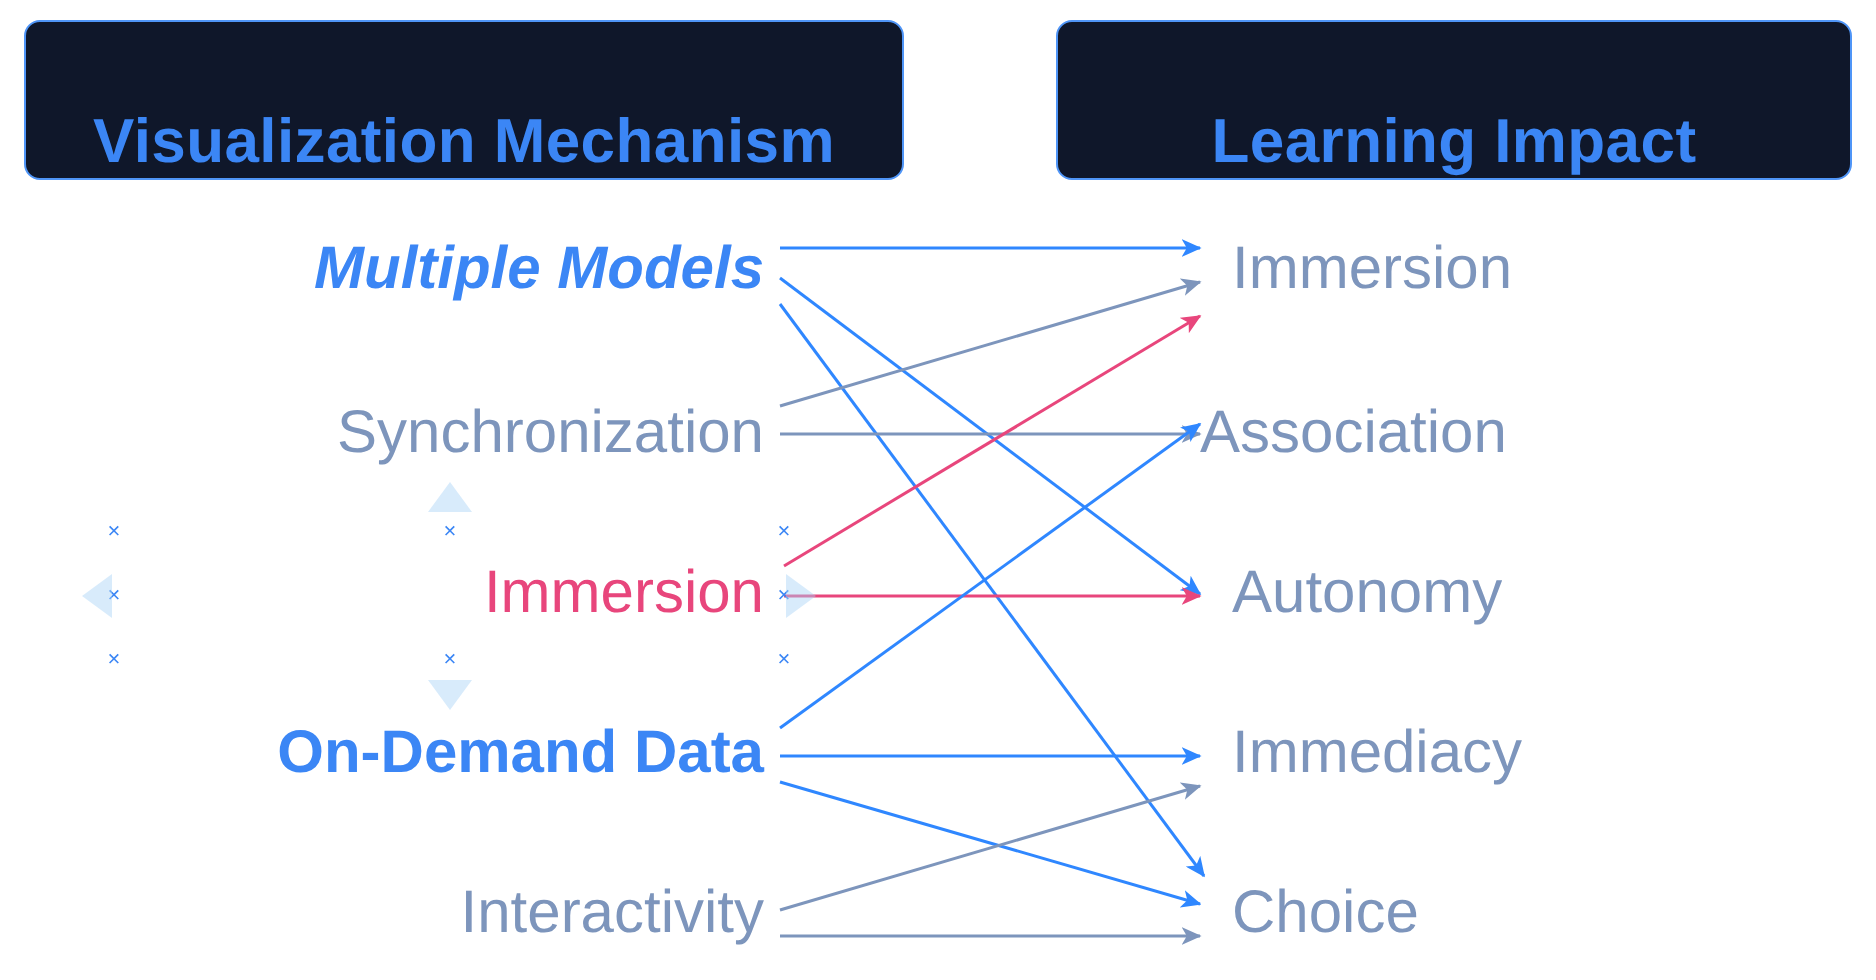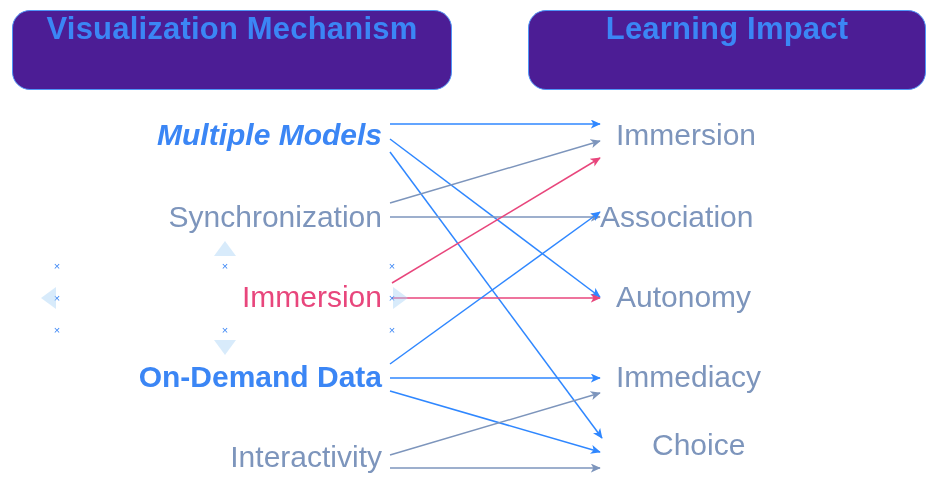--- a/index.html
+++ b/index.html
@@ -17,25 +17,25 @@
     width: 938px;
     height: 490px;
     background: #ffffff;
     overflow: hidden;
   }
 
   
   .group-box {
     position: absolute;
     box-sizing: border-box;
-    background: #4c1d95;
+    background: #0f172a;
     border: 1.6px solid #4f95f7;
-    border-radius: 18px;
+    border-radius: 8px;
     display: flex;
-    align-items: flex-start;
+    align-items: flex-end;
     justify-content: center;
   }
   .group-box .group-label {
     font-size: 31px;
     font-weight: bold;
     color: #3b86f5;
     letter-spacing: 0.2px;
     white-space: nowrap;
   }
   #group-box-left  { left: 12px;  top: 10px; width: 440px; height: 80px; }
@@ -59,21 +59,21 @@
   #node-synchronization { left: 82px;  top: 202px; width: 300px; text-align: right; }
   #node-navigation      { left: 82px;  top: 282px; width: 300px; }
   #node-on-demand-data  { left: 82px;  top: 362px; width: 300px; }
   #node-interactivity   { left: 82px;  top: 442px; width: 300px; }
 
   
   #node-immersion  { left: 616px; top: 120px; }
   #node-association{ left: 600px; top: 202px; }
   #node-autonomy   { left: 616px; top: 282px; }
   #node-immediacy  { left: 616px; top: 362px; }
-  #node-choice     { left: 616px; top: 430px; margin-left: 36px; }
+  #node-choice     { left: 616px; top: 442px; }
 
   
   #edge-layer {
     position: absolute;
     left: 0; top: 0;
     width: 938px; height: 490px;
     pointer-events: none;
   }
 
   

